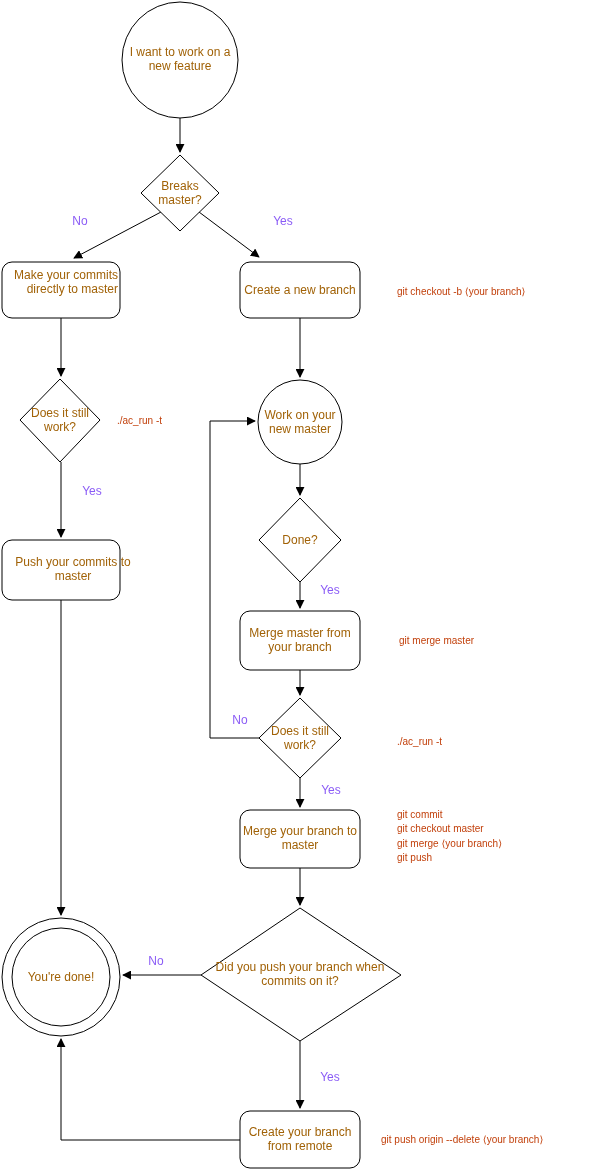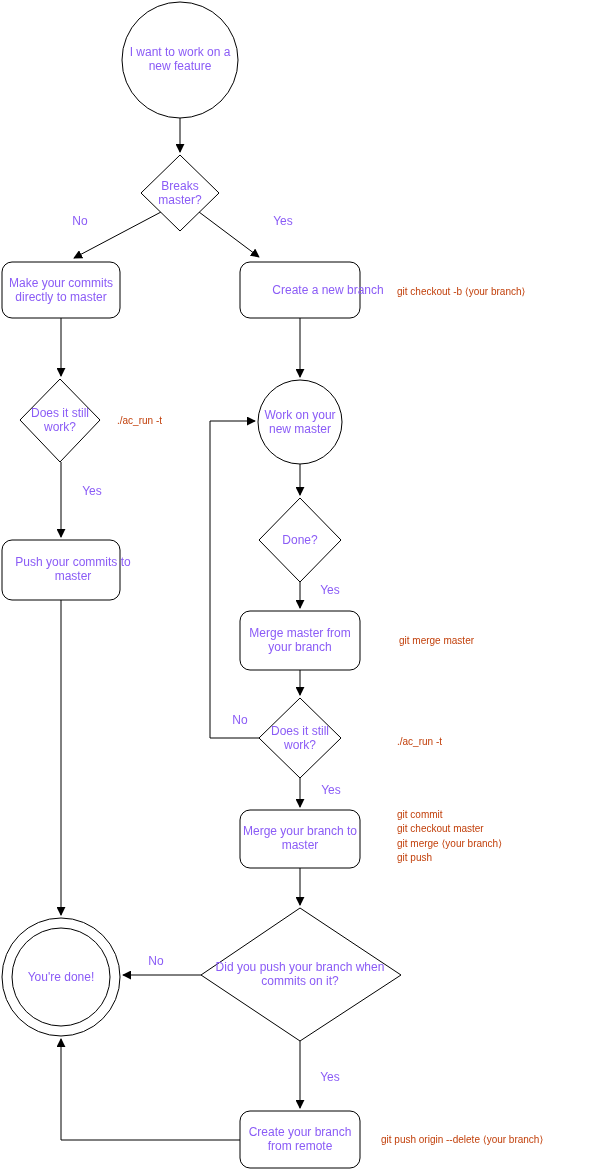--- a/index.html
+++ b/index.html
@@ -3,21 +3,21 @@
 <meta charset="utf-8">
 <style>
   html,body{margin:0;padding:0;background:#ffffff;}
   #canvas{
     position:relative;width:606px;height:1171px;background:#ffffff;
     font-family:"Liberation Sans", sans-serif;color:#000;overflow:hidden;
   }
   svg{position:absolute;left:0;top:0;}
   .node-label{
     position:absolute;text-align:center;
-    font-size:12px;line-height:14.4px;color:#8b5cf6;
+    font-size:12px;line-height:14.4px;color:#a16207;
   }
   .edge-label{
     position:absolute;width:34px;text-align:center;
     font-size:12px;line-height:14px;color:#8b5cf6;
   }
   .annotation{
     position:absolute;white-space:nowrap;
     font-size:10px;line-height:14.4px;color:#c2410c;
   }
 </style>
@@ -66,22 +66,22 @@
       <rect x="240" y="810" width="120" height="58" rx="10"></rect>
       <path d="M300,908 L401,975 L300,1041 L201,975 Z"></path>
       <circle cx="61" cy="977" r="59"></circle>
       <circle cx="61" cy="977" r="49"></circle>
       <rect x="240" y="1111" width="120" height="57" rx="10"></rect>
     </g>
   </svg>
 
   <div class="node-label" style="left:125px;top:45px;width:110px;">I want to work on a new feature</div>
   <div class="node-label" style="left:140px;top:179px;width:80px;">Breaks master?</div>
-  <div class="node-label" style="left:4px;top:276px;width:114px;">Make your commits directly to master</div>
-  <div class="node-label" style="left:240px;top:283px;width:120px;padding-left:28px;">Create a new branch</div>
+  <div class="node-label" style="left:4px;top:268px;width:114px;text-align:right;">Make your commits directly to master</div>
+  <div class="node-label" style="left:240px;top:283px;width:120px;">Create a new branch</div>
   <div class="node-label" style="left:20px;top:406px;width:80px;">Does it still work?</div>
   <div class="node-label" style="left:255px;top:408px;width:90px;">Work on your new master</div>
   <div class="node-label" style="left:2px;top:555px;width:142px;">Push your commits to master</div>
   <div class="node-label" style="left:270px;top:533px;width:60px;">Done?</div>
   <div class="node-label" style="left:245px;top:626px;width:110px;">Merge master from your branch</div>
   <div class="node-label" style="left:260px;top:724px;width:80px;">Does it still work?</div>
   <div class="node-label" style="left:242px;top:824px;width:116px;">Merge your branch to master</div>
   <div class="node-label" style="left:215px;top:960px;width:170px;">Did you push your branch when commits on it?</div>
   <div class="node-label" style="left:21px;top:970px;width:80px;">You're done!</div>
   <div class="node-label" style="left:245px;top:1125px;width:110px;">Create your branch from remote</div>

